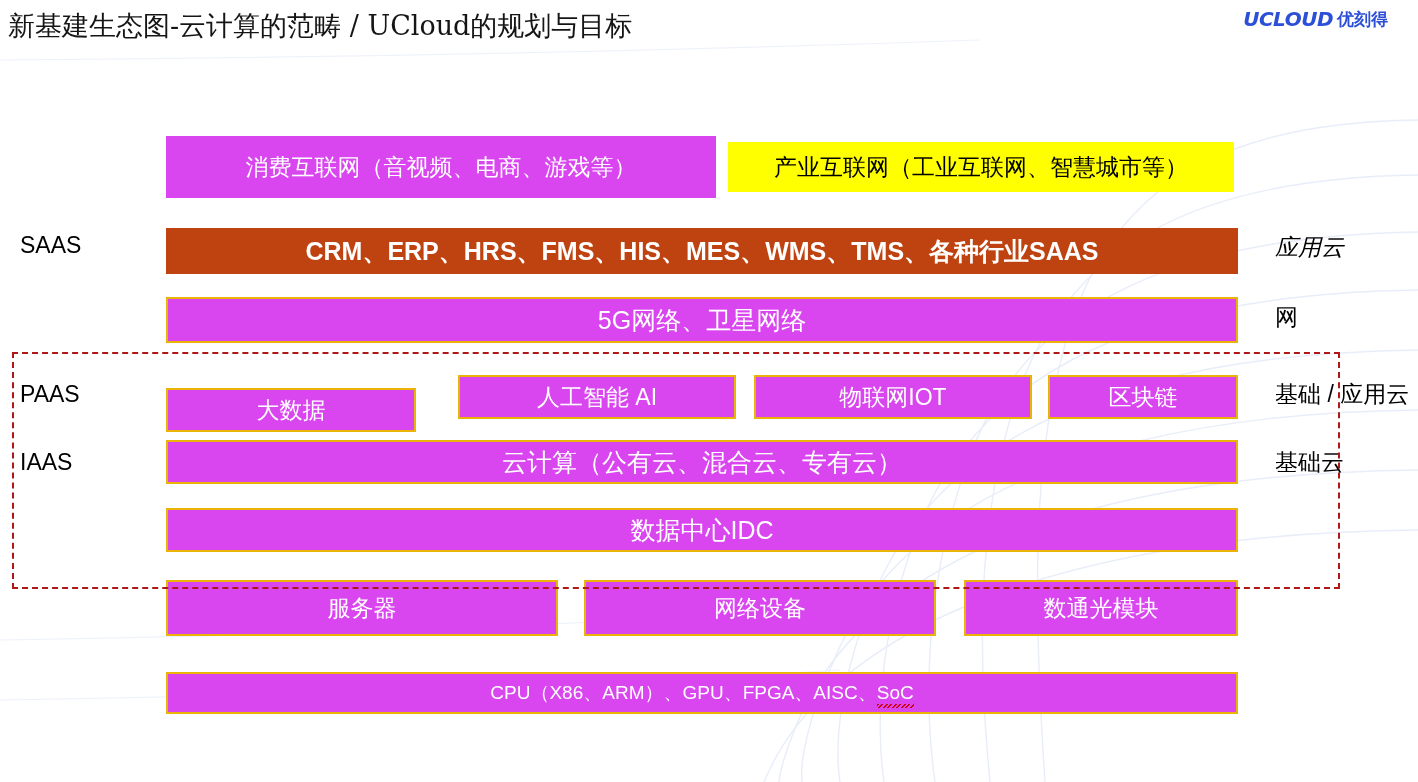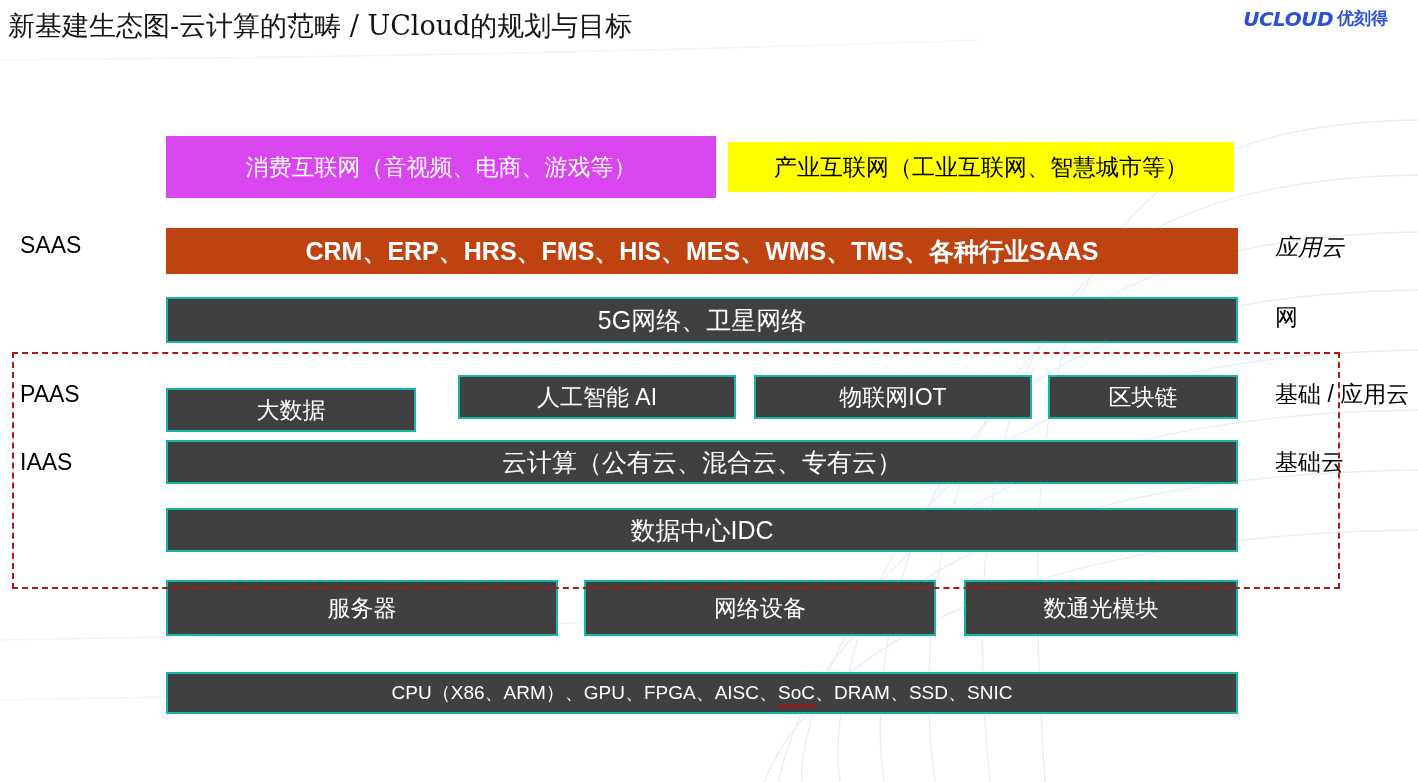--- a/index.html
+++ b/index.html
@@ -41,21 +41,21 @@
     font-size: 27px;
     color: #151515;
     white-space: nowrap;
     letter-spacing: 0px;
   }
   #brand-logo {
     position: absolute;
     right: 30px;
     top: 7px;
     display: flex;
-    align-items: flex-start;
+    align-items: flex-end;
     gap: 4px;
     color: #2b4fd6;
   }
   #brand-logo .logo-en {
     font-size: 20px;
     font-weight: bold;
     font-style: italic;
     letter-spacing: -0.5px;
     font-family: "DejaVu Sans", sans-serif;
   }
@@ -98,22 +98,22 @@
     position: absolute;
     box-sizing: border-box;
     display: flex;
     align-items: center;
     justify-content: center;
     text-align: center;
     white-space: nowrap;
   }
 
   .box.blue {
-    background: #404040;
-    border: 2px solid #14b8a6;
+    background: #d946ef;
+    border: 2px solid #eab308;
     color: #ffffff;
   }
   .box.orange {
     background: #bf4310;
     border: none;
     color: #ffffff;
     font-weight: bold;
   }
   .box.green {
     background: #d946ef;
@@ -224,17 +224,16 @@
 
     <div class="box blue t-med" style="left:584px; top:580px; width:352px; height:56px;">网络设备</div>
 
     <div class="box blue t-med" style="left:964px; top:580px; width:274px; height:56px;">数通光模块</div>
   </div>
 
   <div class="row">
     <div class="box blue t-small" style="left:166px; top:672px; width:1072px; height:42px;">
       <span>CPU（X86、ARM）、GPU、FPGA、AISC、</span>
         <span class="squiggle">SoC</span>
-        <span>、DRAM、SSD、SNIC</span>
     </div>
   </div>
 
 </div>
 
 </body></html>

